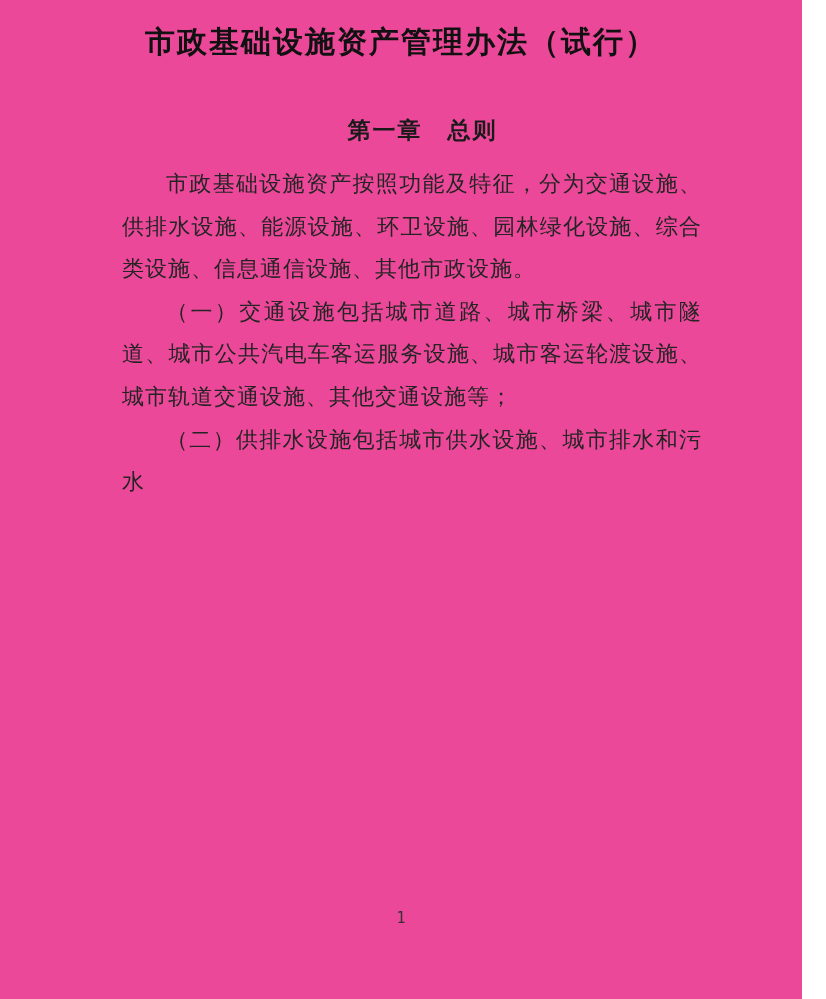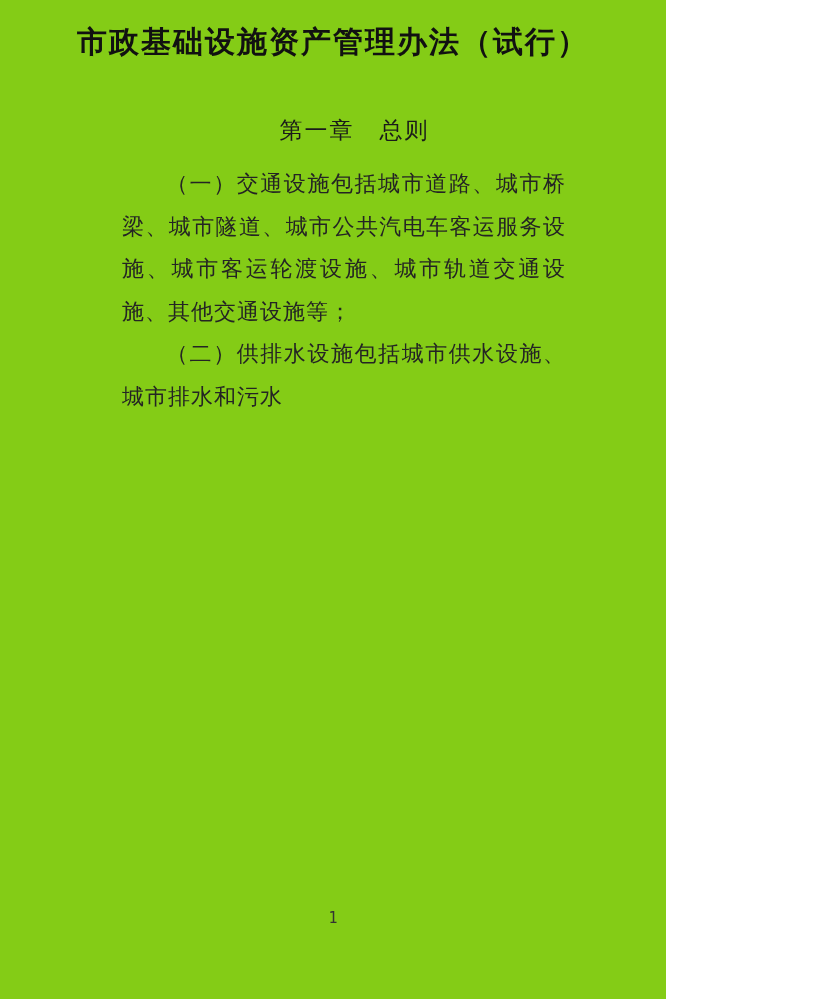--- a/index.html
+++ b/index.html
@@ -2,42 +2,42 @@
 <html lang="zh"><head>
 <meta charset="utf-8">
 <style>
   html, body {
     margin: 0;
     padding: 0;
     background: #ffffff;
   }
   .page {
     position: relative;
-    width: 666px;
+    width: 802px;
     height: 999px;
-    background: #84cc16;
+    background: #ec4899;
     overflow: hidden;
     font-family: "Liberation Serif", "DejaVu Serif", serif;
     color: #1f1f1f;
   }
   .doc-title {
     margin: 22px 40px 0 40px;
     text-align: center;
     font-size: 30px;
     line-height: 40px;
     font-weight: bold;
     letter-spacing: 2px;
     color: #111111;
   }
   .chapter-heading {
     margin-top: 54px;
     text-align: center;
     font-size: 23px;
     line-height: 28px;
-    font-weight: normal;
+    font-weight: bold;
     letter-spacing: 2px;
     font-family: "Liberation Sans", "DejaVu Sans", sans-serif;
     color: #1a1a1a;
     margin-left: 43px;
   }
   .doc-body {
     margin: 14px 100px 0 122px;
   }
   .para {
     margin: 0;
@@ -74,20 +74,21 @@
 
   <h1 class="doc-title">市政基础设施资产管理办法（试行）</h1>
 
   <h2 class="chapter-heading">第一章　总则</h2>
 
   <div class="doc-body">
 
 
 
 
+    <p class="para"><span class="article-label"></span><span>市政基础设施资产按照功能及特征，分为交通设施、供排水设施、能源设施、环卫设施、园林绿化设施、综合类设施、信息通信设施、其他市政设施。</span></p>
 
     <p class="para"><span class="article-label"></span><span>（一）交通设施包括城市道路、城市桥梁、城市隧道、城市公共汽电车客运服务设施、城市客运轮渡设施、城市轨道交通设施、其他交通设施等；</span></p>
 
     <p class="para"><span class="article-label"></span><span>（二）供排水设施包括城市供水设施、城市排水和污水</span></p>
 
   </div>
 
   <div class="page-number">1</div>
 
 </div>

